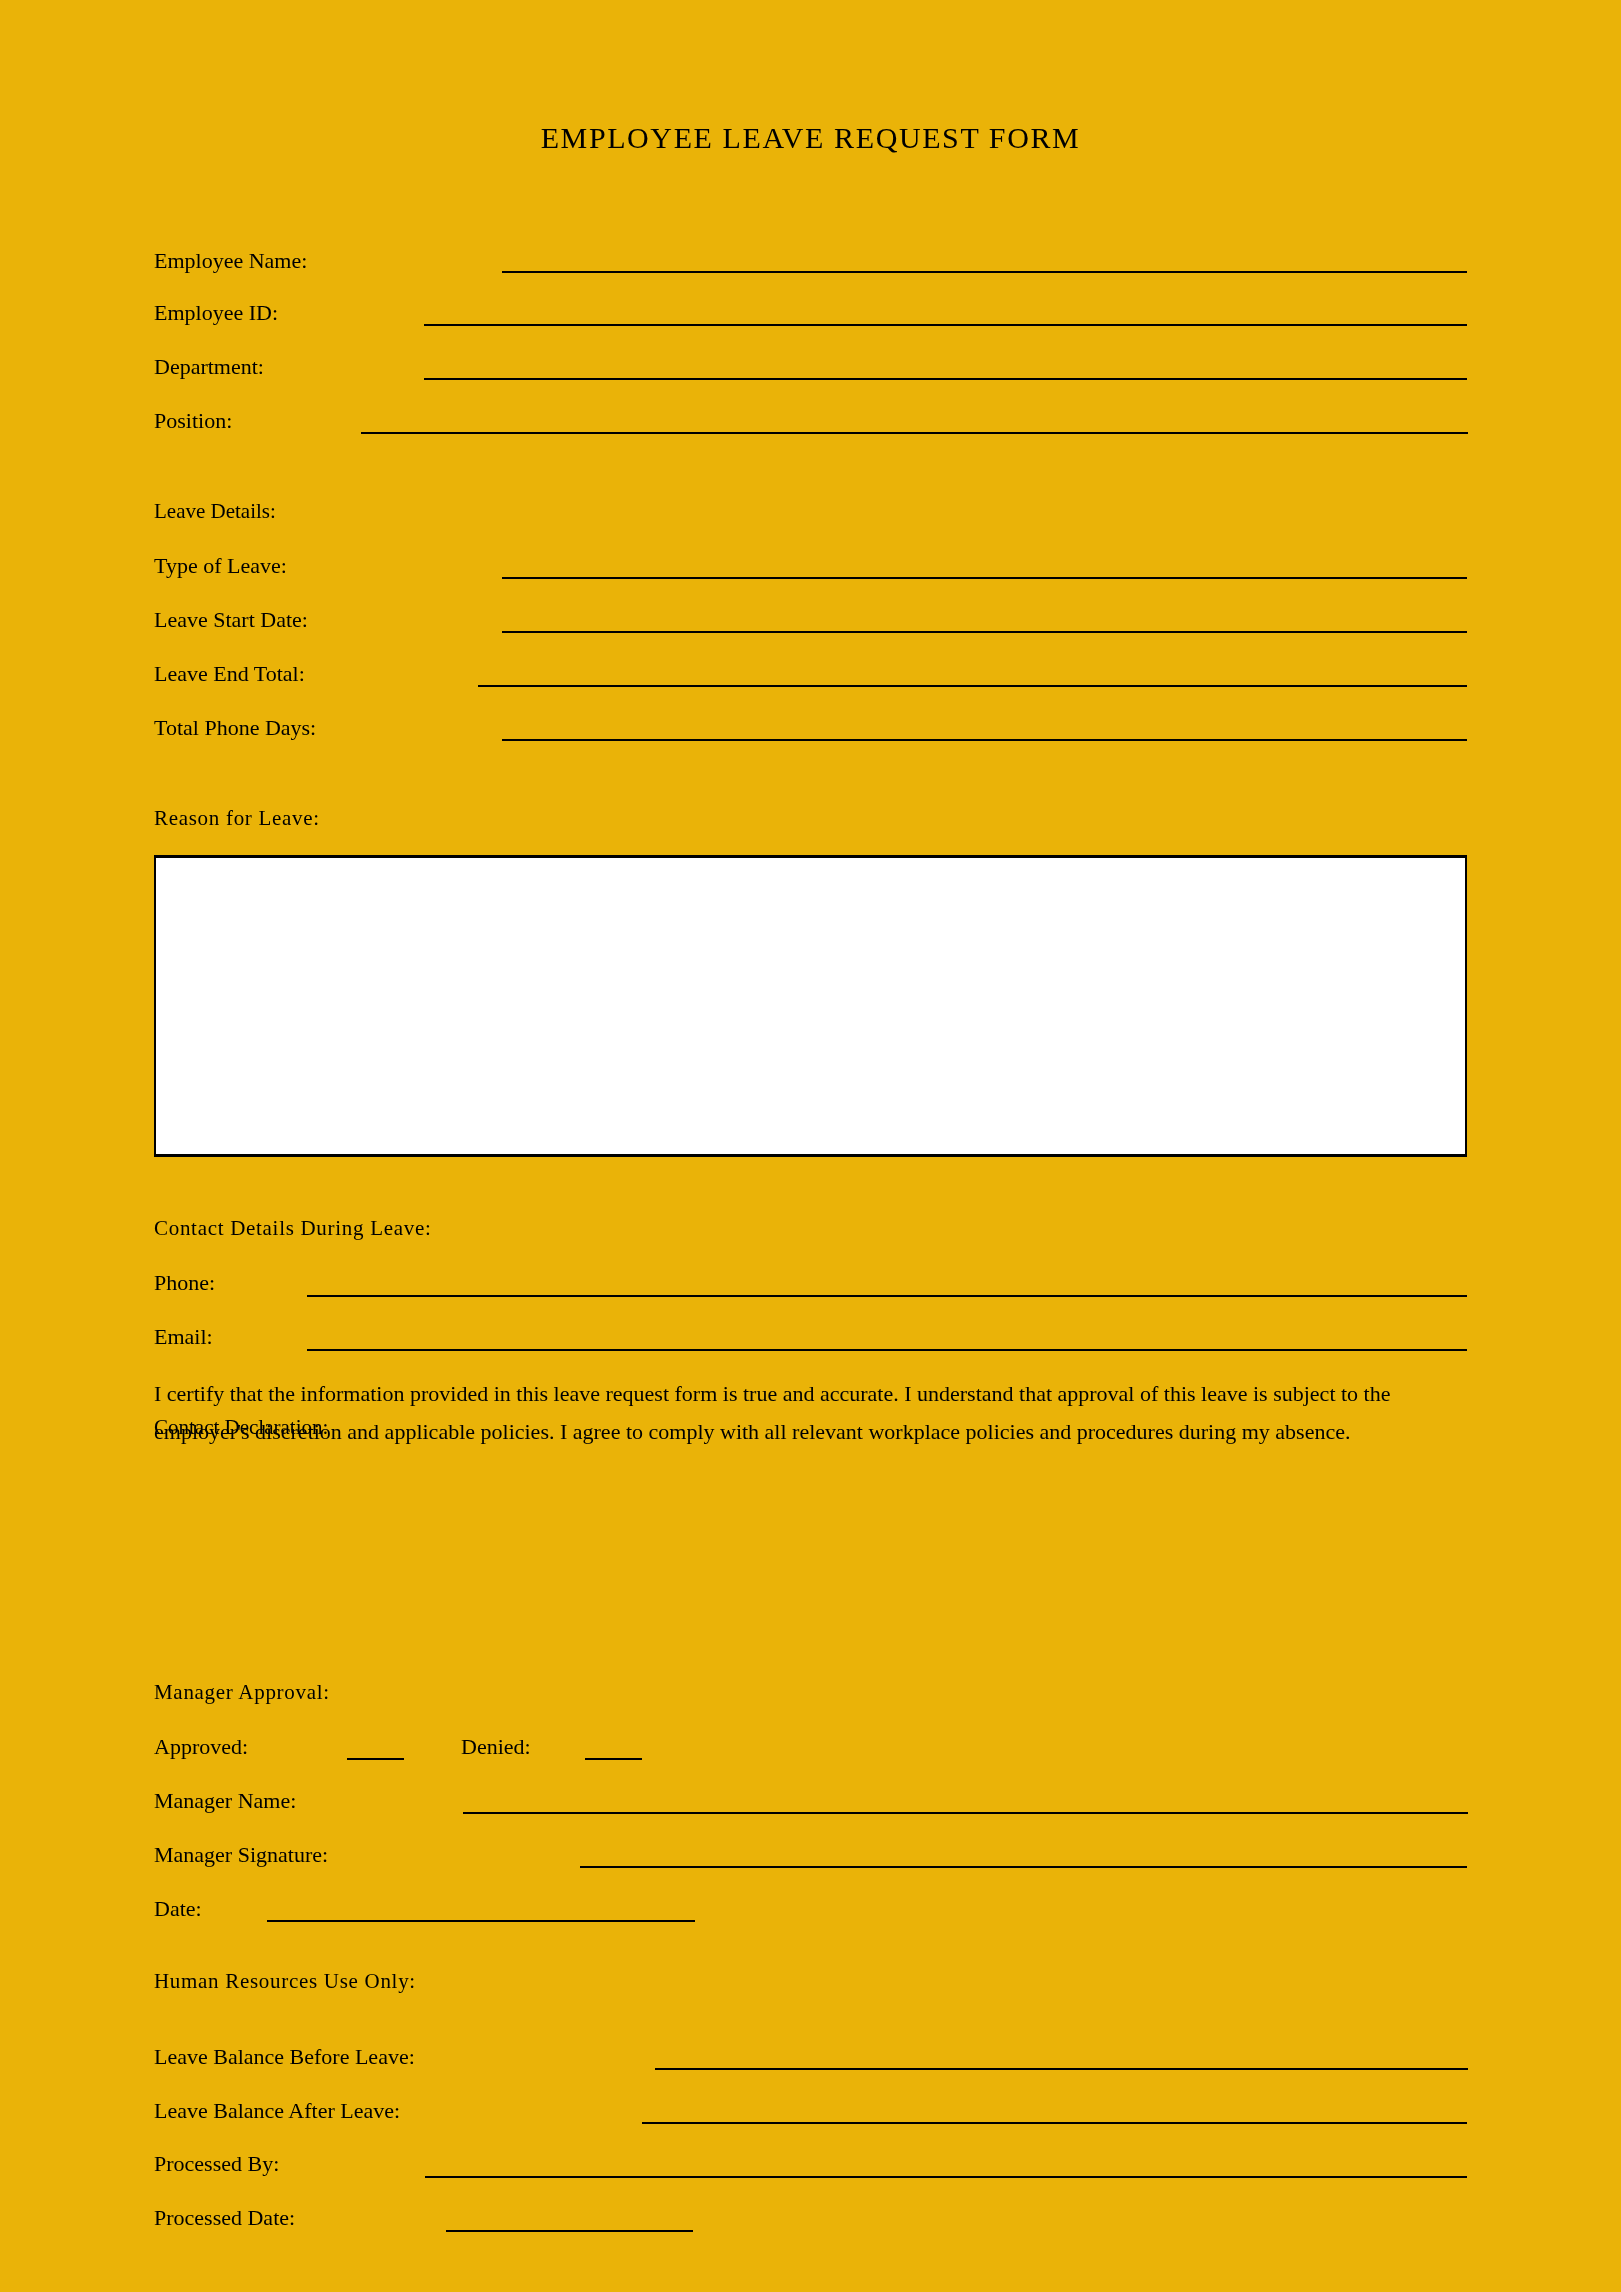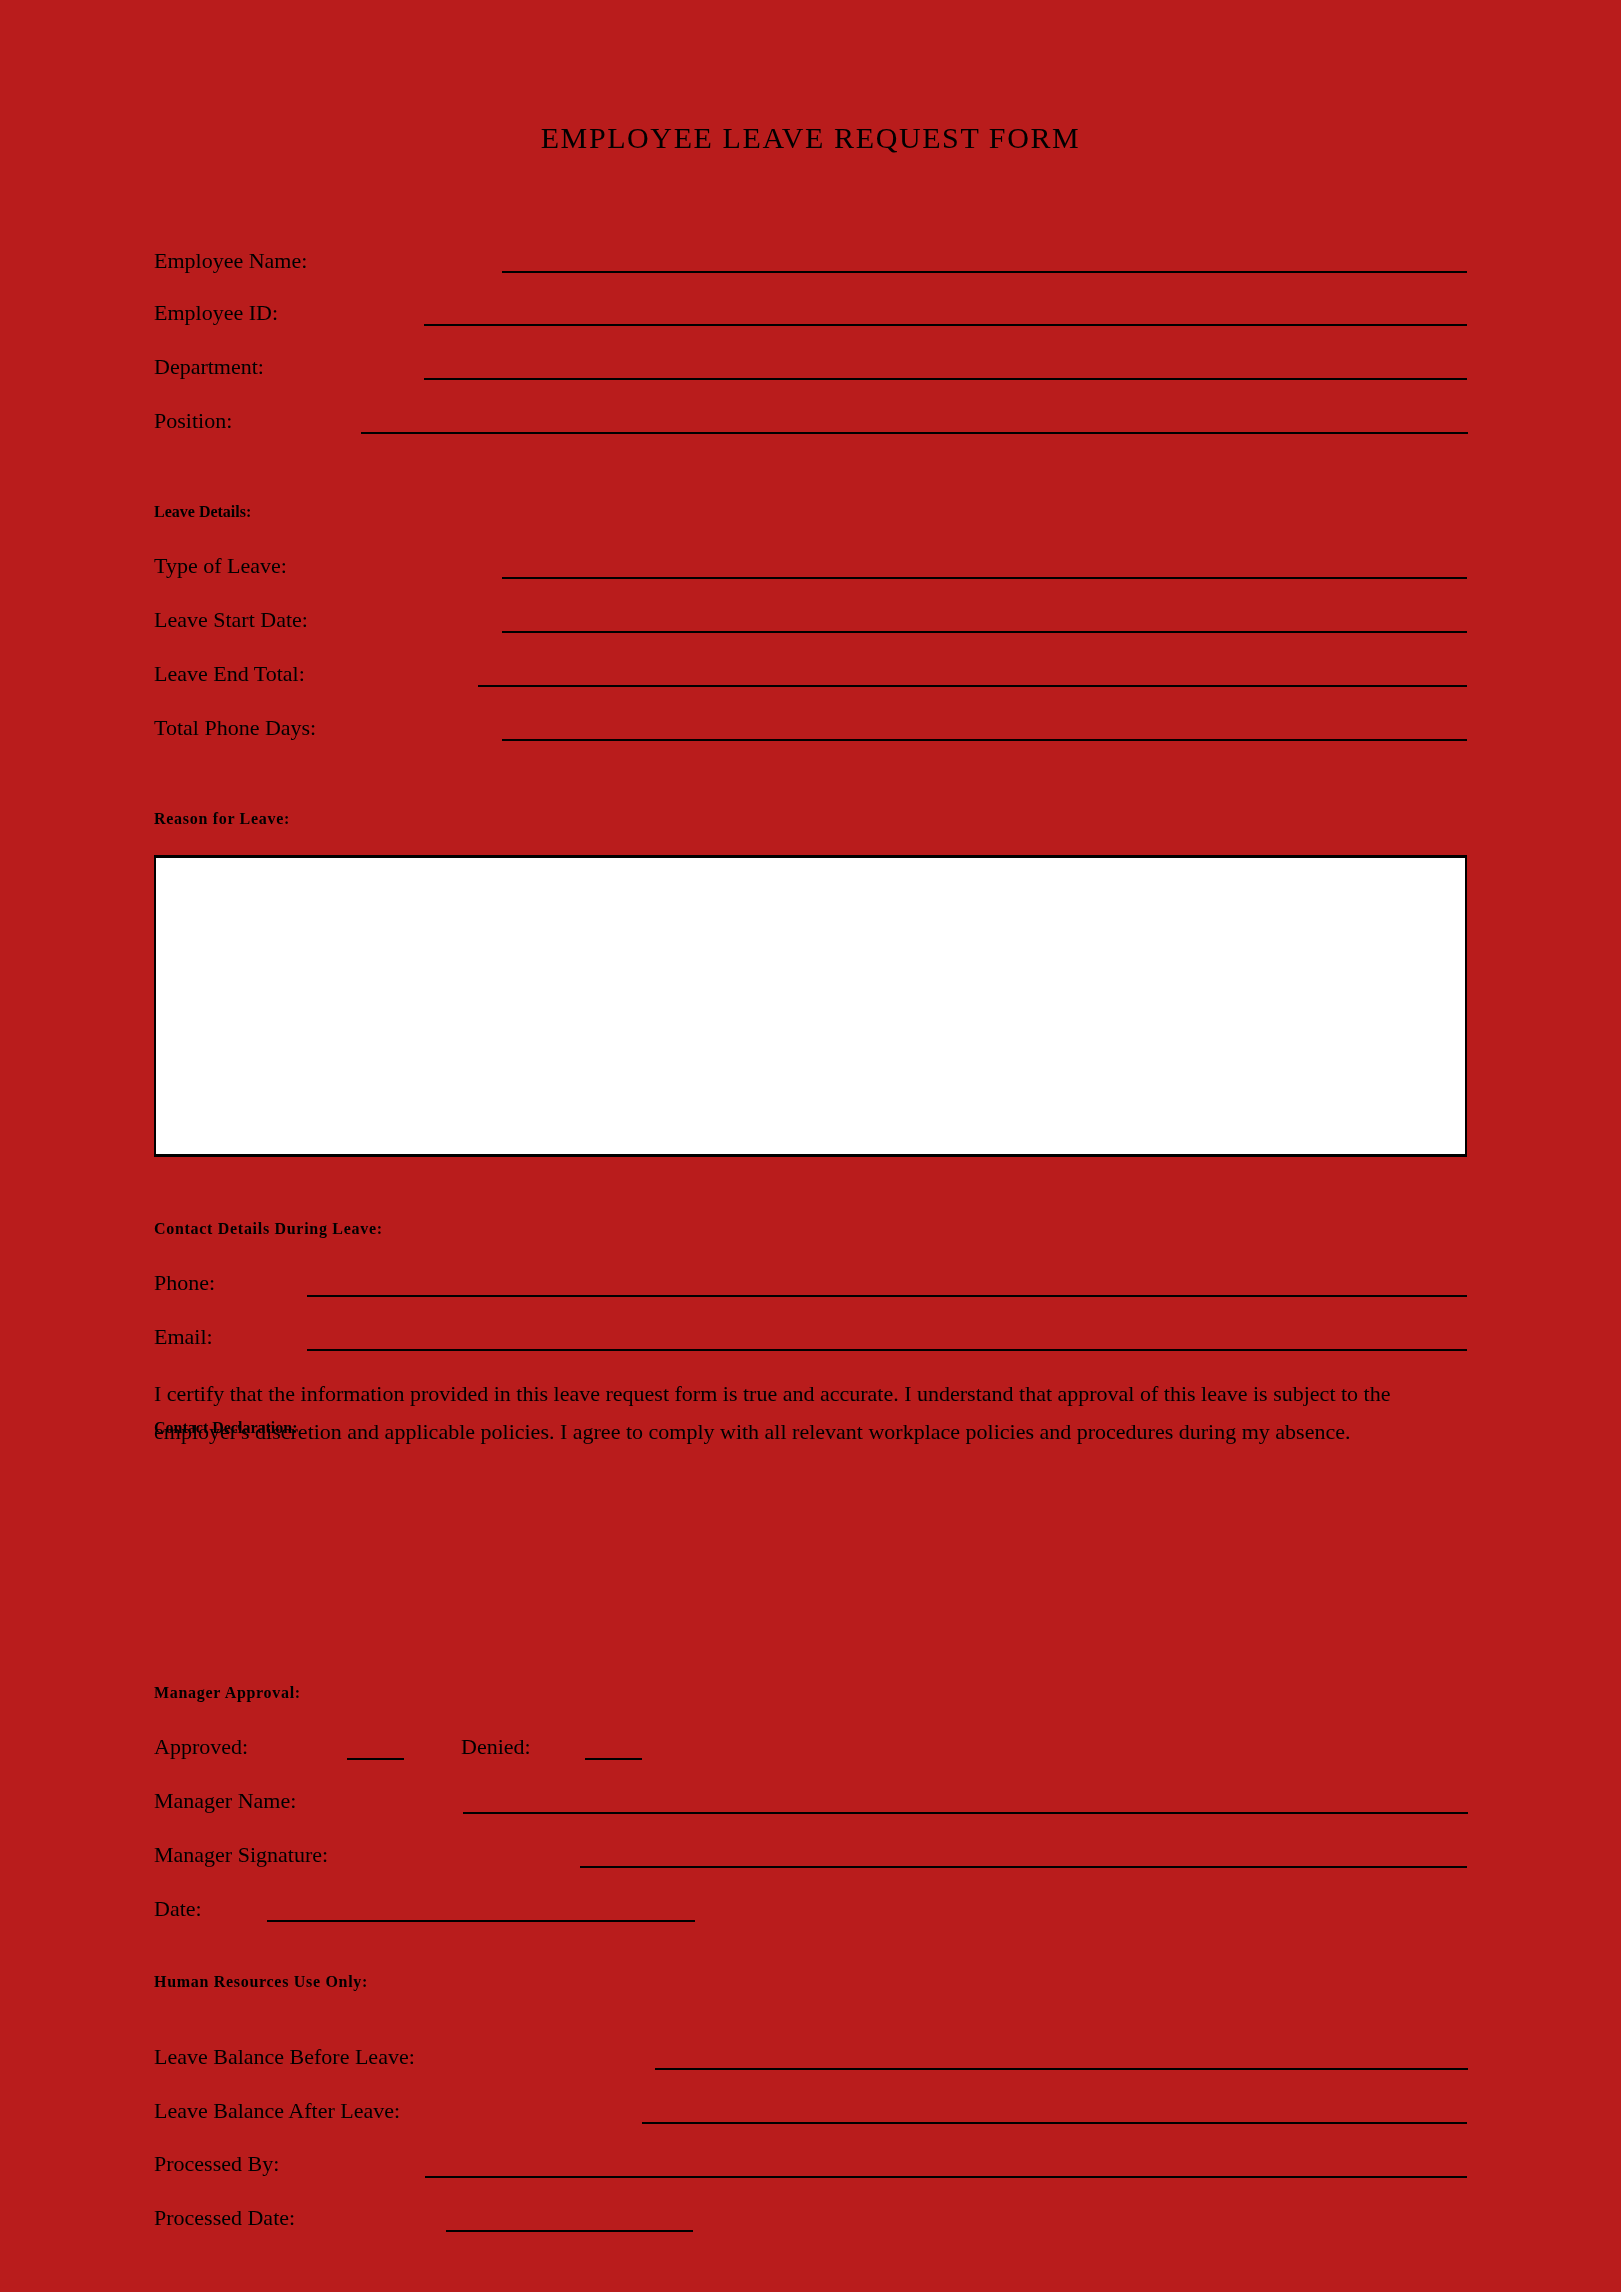--- a/index.html
+++ b/index.html
@@ -8,21 +8,21 @@
     background: #ffffff;
   }
   body {
     font-family: "Liberation Serif", "DejaVu Serif", serif;
     color: #000000;
   }
   .page {
     position: relative;
     width: 1621px;
     height: 2293px;
-    background: #b91c1c;
+    background: #eab308;
     overflow: hidden;
   }
   .doc-title {
     position: absolute;
     left: 0;
     top: 120px;
     width: 1621px;
     text-align: center;
     font-size: 30px;
     letter-spacing: 1.6px;
@@ -47,24 +47,23 @@
     letter-spacing: 0.7px;
   }
   .rule {
     position: absolute;
     height: 0;
     border-bottom: 2.9px solid #000000;
   }
   .section-head {
     position: absolute;
     left: 154px;
-    font-size: 16px;
+    font-size: 21px;
     line-height: 27.4px;
     white-space: nowrap;
-    font-weight: bold;
   }
   .reason-box {
     position: absolute;
     left: 154px;
     top: 855px;
     width: 1313px;
     height: 302px;
     border-left: 2px solid #000000;
     border-right: 2px solid #000000;
     border-top: 3.9px solid #000000;

